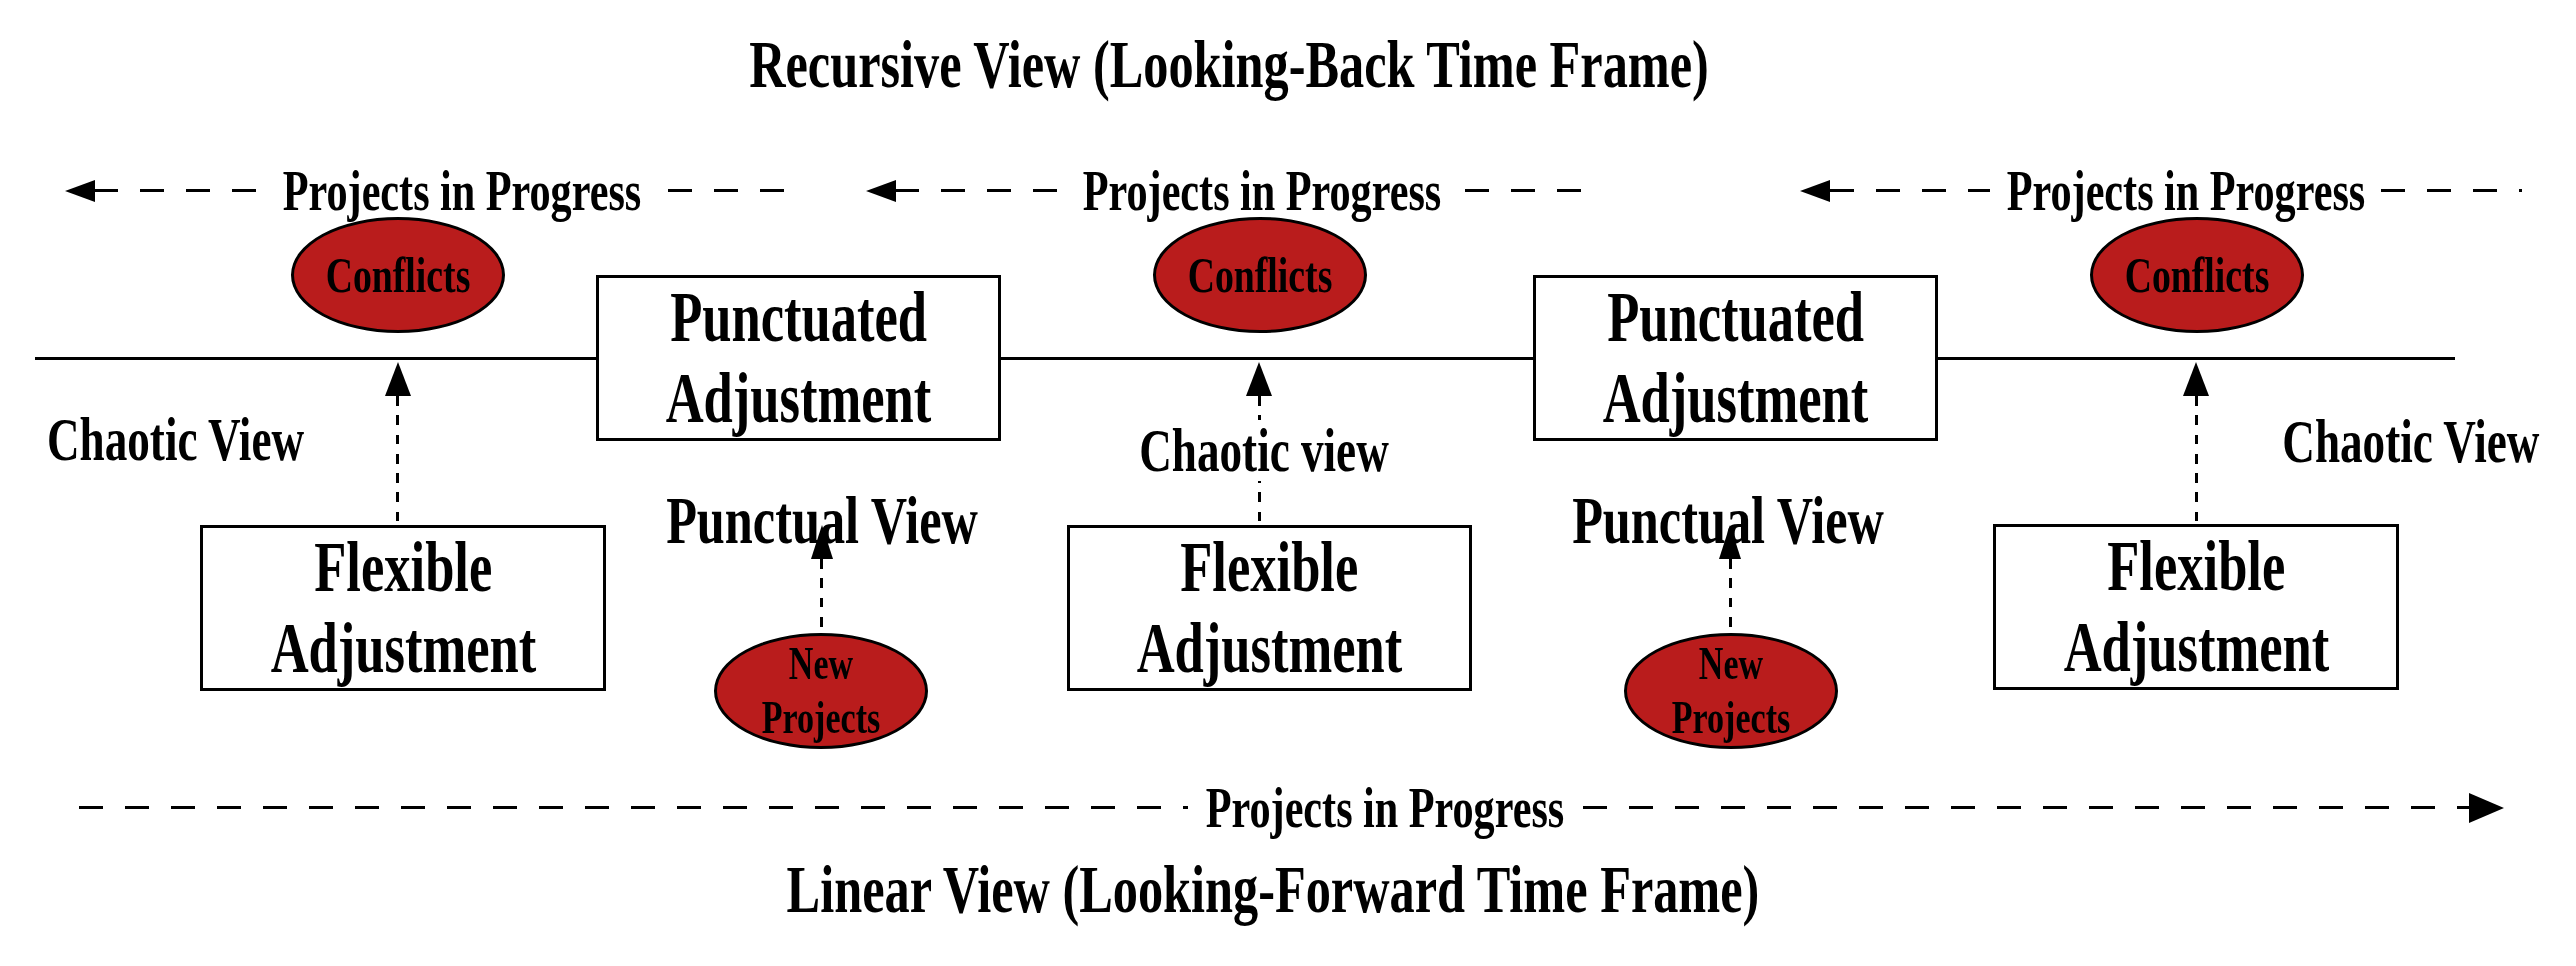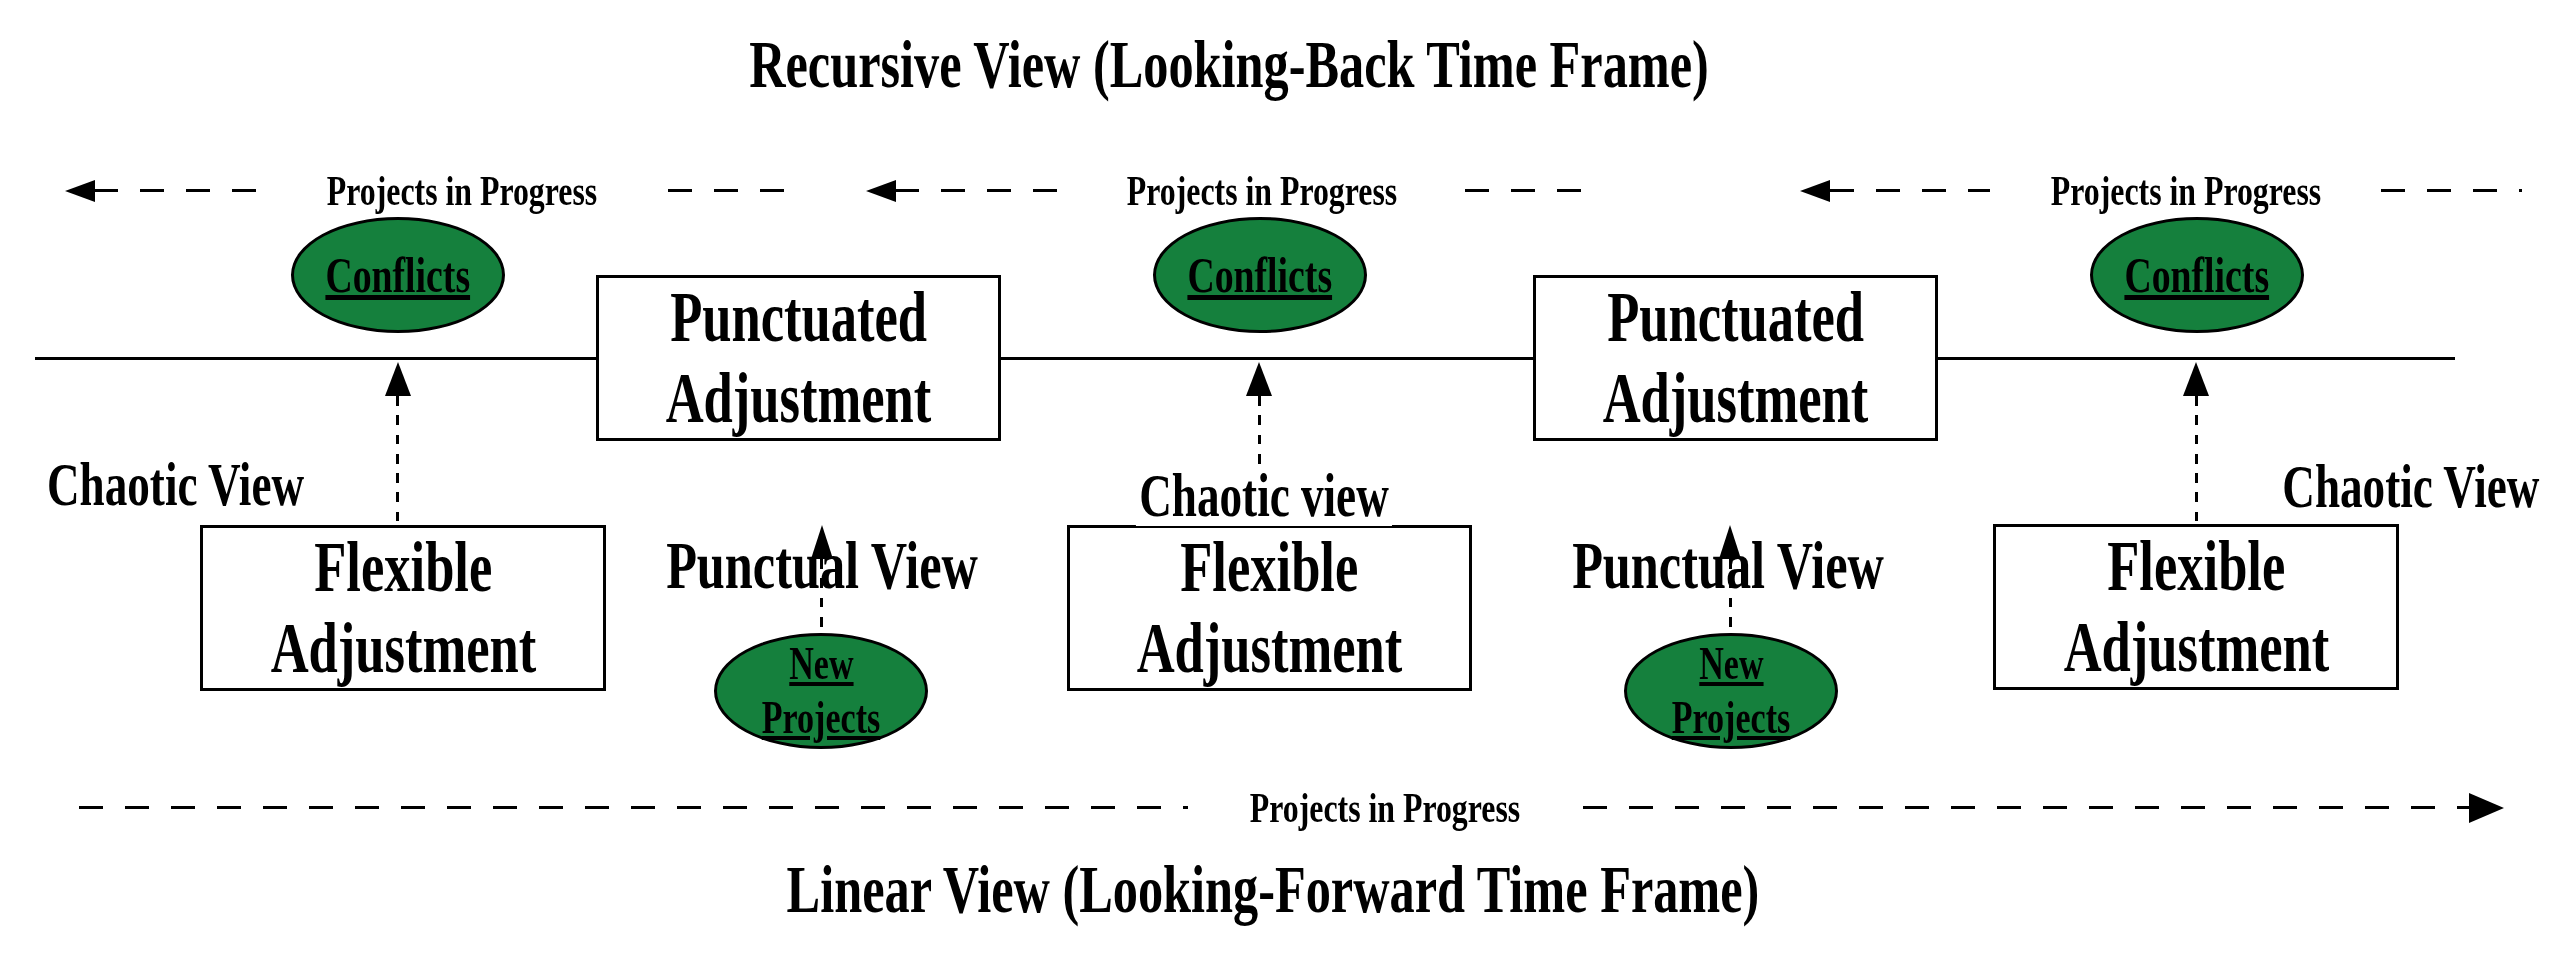--- a/index.html
+++ b/index.html
@@ -38,45 +38,44 @@
     background: repeating-linear-gradient(to bottom, #000 0, #000 9.7px, transparent 9.7px, transparent 19.3px);
   }
 
   
   .tri { width: 0; height: 0; z-index: 4; }
   .tri-left  { border-right: 30px solid #000; border-top: 11px solid transparent; border-bottom: 11px solid transparent; }
   .tri-right { border-left: 35px solid #000; border-top: 15px solid transparent; border-bottom: 15px solid transparent; }
   .tri-up-lg { border-bottom: 34px solid #000; border-left: 13.4px solid transparent; border-right: 13.4px solid transparent; }
   .tri-up-sm { border-bottom: 34px solid #000; border-left: 11px solid transparent; border-right: 11px solid transparent; }
 
-  .flow-label { font-size: 43px; line-height: 64px; z-index: 2; }
+  .flow-label { font-size: 57px; line-height: 64px; z-index: 2; }
 
   .node-box {
     box-sizing: border-box;
     border: 3px solid #000;
     background: #fff;
     z-index: 2;
     display: flex; flex-direction: column; align-items: center; justify-content: center;
     text-align: center;
   }
   .node-box .box-line { font-size: 71px; line-height: 81px; }
 
   .ellipse {
     box-sizing: border-box;
     width: 214px; height: 116px;
     border: 3px solid #000; border-radius: 50%;
-    background: #15803d; z-index: 2;
-    display: flex; flex-direction: column; align-items: center; justify-content: center;
+    background: #b91c1c; z-index: 2;
+    display: flex; flex-direction: column; justify-content: center;
     text-align: center;
-    text-decoration: underline;
   }
   .ellipse .el-line-lg { font-size: 51px; line-height: 51px; }
   .ellipse .el-line-sm { font-size: 46px; line-height: 54px; }
 
-  .view-label { z-index: 3; margin-top: 45px; }
+  .view-label { z-index: 3; }
   .chaotic  { font-size: 61px; line-height: 61px; }
   .punctual { font-size: 68px; line-height: 68px; text-align: center; }
   .bg-white { background: #fff; padding: 0 4.5px; }
 </style>
 </head>
 <body>
 
 <div id="canvas">
 
   <div class="abs title center-x" style="left:1273px; top:852px;">

